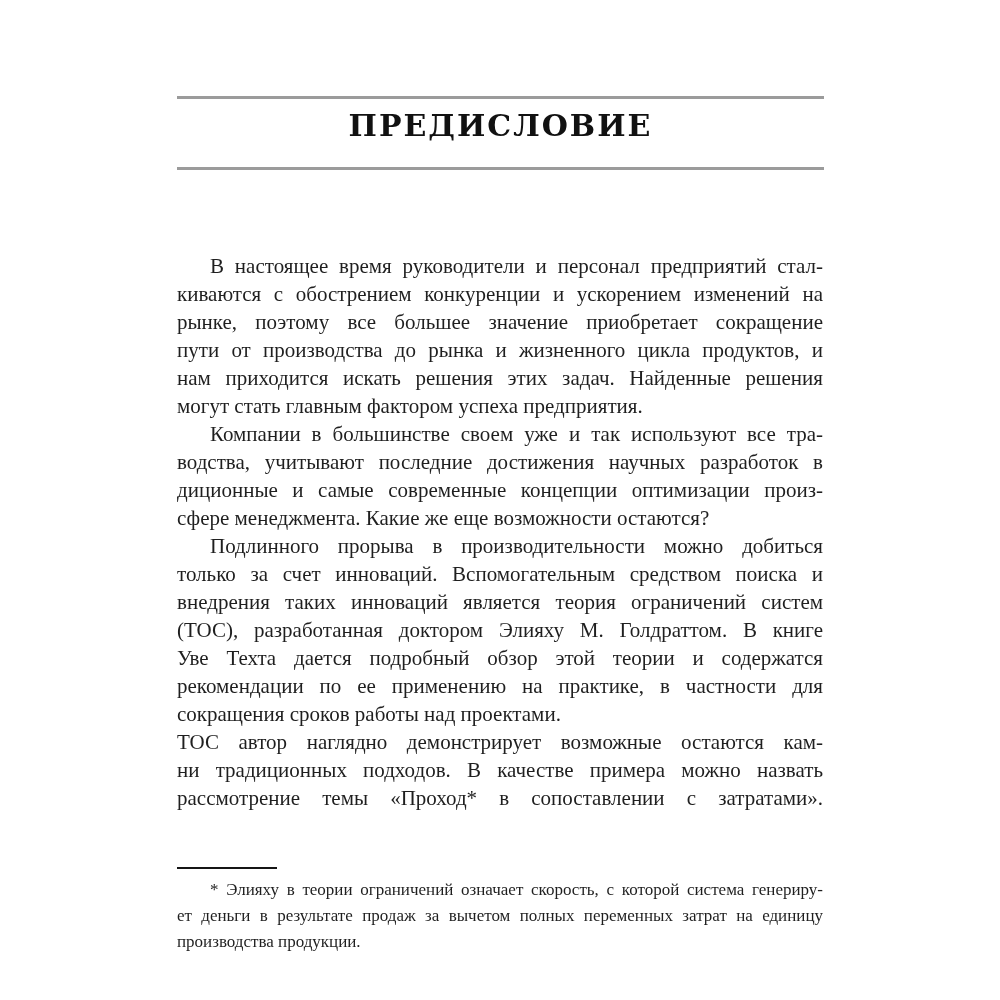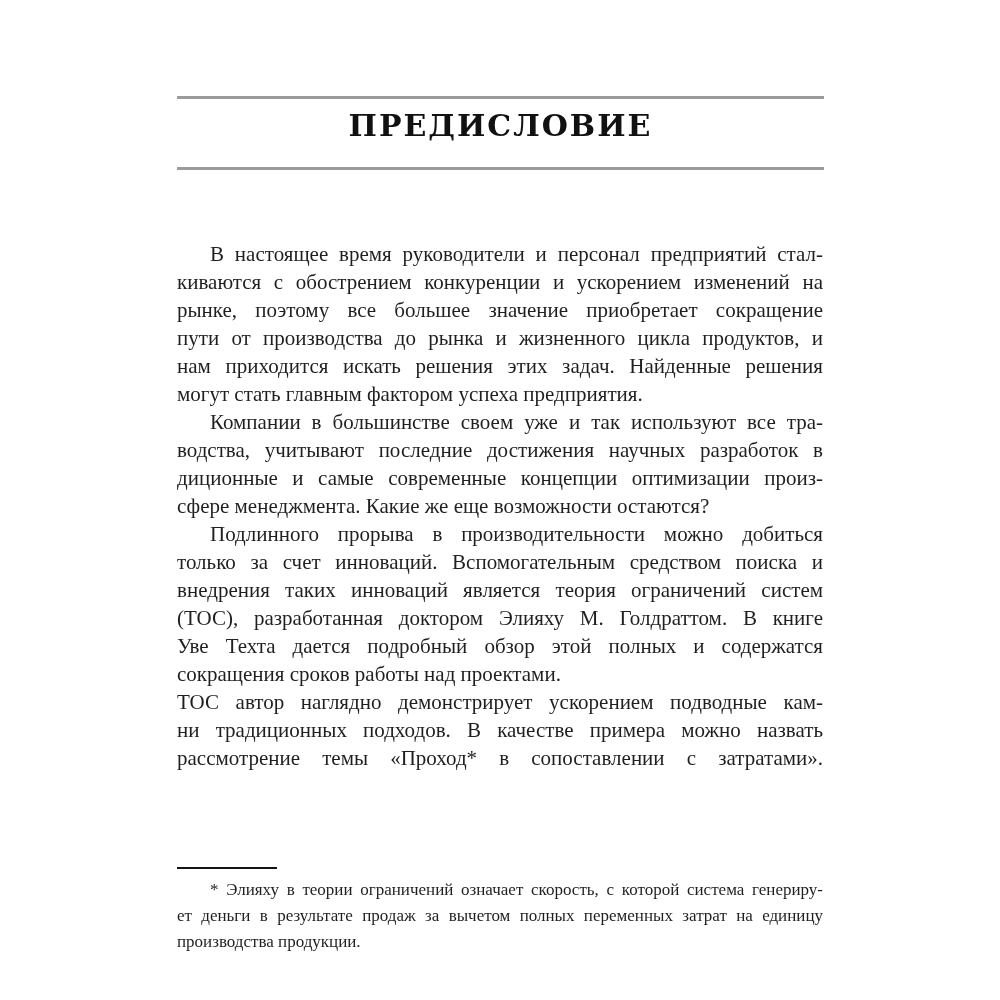--- a/index.html
+++ b/index.html
@@ -21,21 +21,21 @@
   .rule.top{top:96px;}
   .rule.bottom{top:167px;}
   .title{
     position:absolute;left:177px;width:647px;top:108px;
     text-align:center;
     font-family:"DejaVu Serif","Liberation Serif",serif;
     font-weight:bold;font-size:30px;letter-spacing:2px;
     color:var(--title-color);
   }
   .body-text{
-    position:absolute;left:177px;width:646px;top:240px;
+    position:absolute;left:177px;width:646px;top:252px;
     font-size:21px;line-height:28px;color:var(--text-color);
   }
   .line{
     text-align:justify;
     text-align-last:justify;
     white-space:normal;
   }
   .line.indent{text-indent:33px;}
   .line.lastline{text-align-last:left;}
   .fn-sep{
@@ -71,25 +71,26 @@
         <div class="line indent">Компании в большинстве своем уже и так используют все тра-</div>
         <div class="line">водства, учитывают последние достижения научных разработок в</div>
         <div class="line">диционные и самые современные концепции оптимизации произ-</div>
         <div class="line lastline">сфере менеджмента. Какие же еще возможности остаются?</div>
       </div>
       <div>
         <div class="line indent">Подлинного прорыва в производительности можно добиться</div>
         <div class="line">только за счет инноваций. Вспомогательным средством поиска и</div>
         <div class="line">внедрения таких инноваций является теория ограничений систем</div>
         <div class="line">(ТОС), разработанная доктором Элияху М. Голдраттом. В книге</div>
-        <div class="line">Уве Техта дается подробный обзор этой полных и содержатся</div>
+        <div class="line">Уве Техта дается подробный обзор этой теории и содержатся</div>
+        <div class="line">рекомендации по ее применению на практике, в частности для</div>
         <div class="line lastline">сокращения сроков работы над проектами.</div>
       </div>
       <div>
-        <div class="line">ТОС автор наглядно демонстрирует ускорением подводные кам-</div>
+        <div class="line">ТОС автор наглядно демонстрирует возможные остаются кам-</div>
         <div class="line">ни традиционных подходов. В качестве примера можно назвать</div>
         <div class="line">рассмотрение темы «Проход* в сопоставлении с затратами».</div>
       </div>
     </div>
 
   <div class="fn-sep"></div>
 
   <div class="footnote-text">
       <div>
         <div class="line indent">* Элияху в теории ограничений означает скорость, с которой система генериру-</div>

